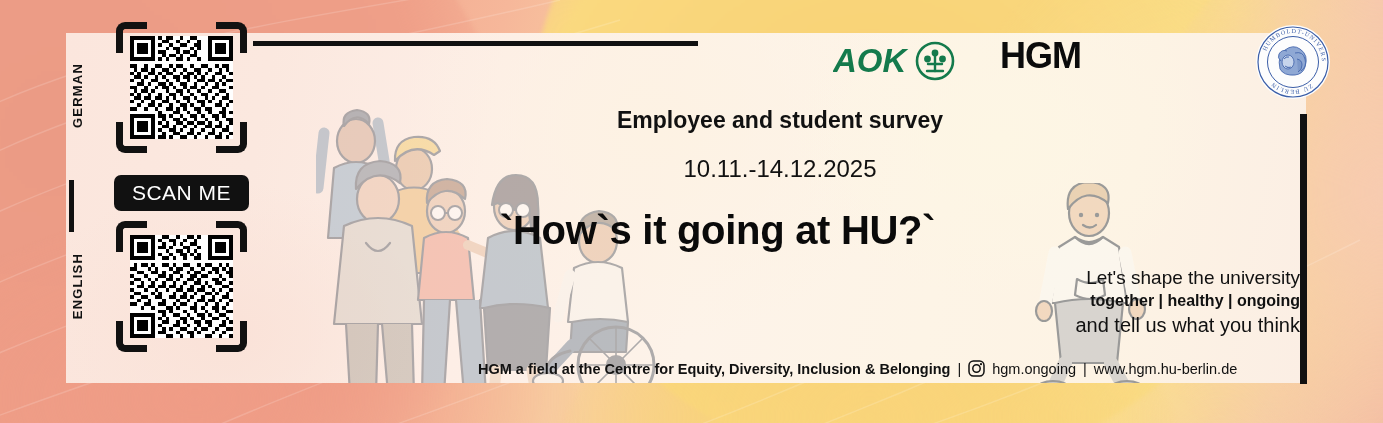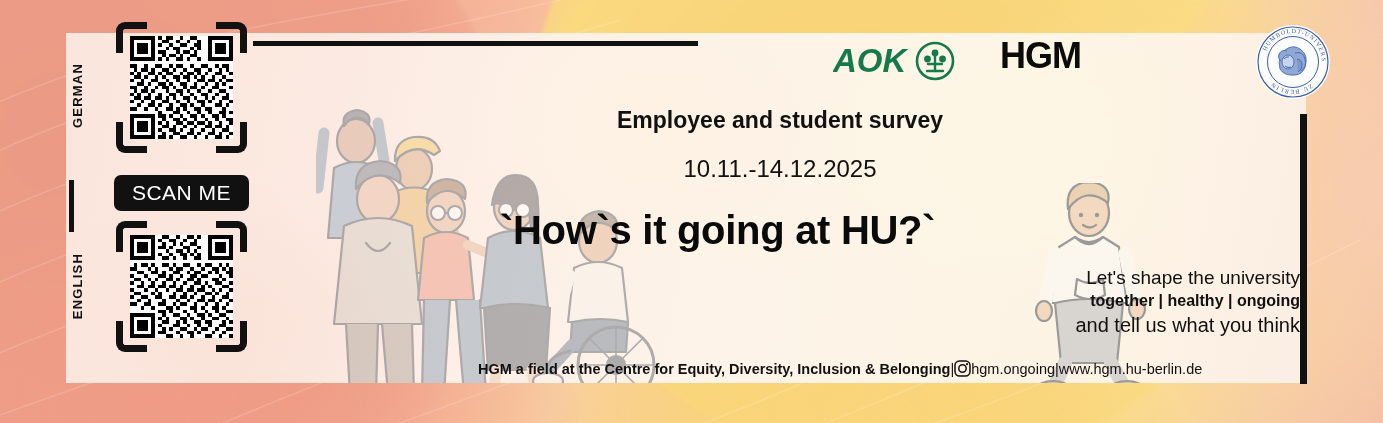--- a/index.html
+++ b/index.html
@@ -83,21 +83,21 @@
     font-size:24px;color:#111;}
   .t-head{position:absolute;left:500px;top:208px;width:560px;text-align:left;
     font-size:40px;font-weight:bold;color:#0a0a0a;letter-spacing:-.3px;}
 
   .claim{position:absolute;left:1000px;top:265px;width:300px;text-align:right;color:#111;line-height:1.33;}
   .claim .l1{font-size:19px;}
   .claim .l2{font-size:16px;font-weight:bold;}
   .claim .l3{font-size:20px;}
 
   
-  .footer{position:absolute;left:478px;top:360px;display:flex;align-items:center;
+  .footer{position:absolute;left:478px;top:360px;display:flex;align-items:center;gap:7px;
     font-size:14.5px;color:#111;white-space:nowrap;}
   .footer .b{font-weight:bold;}
   .footer .sep{color:#111;}
   .ig{width:17px;height:17px;flex:0 0 auto;}
 </style>
 </head>
 <body>
 
 <div id="banner">
 

